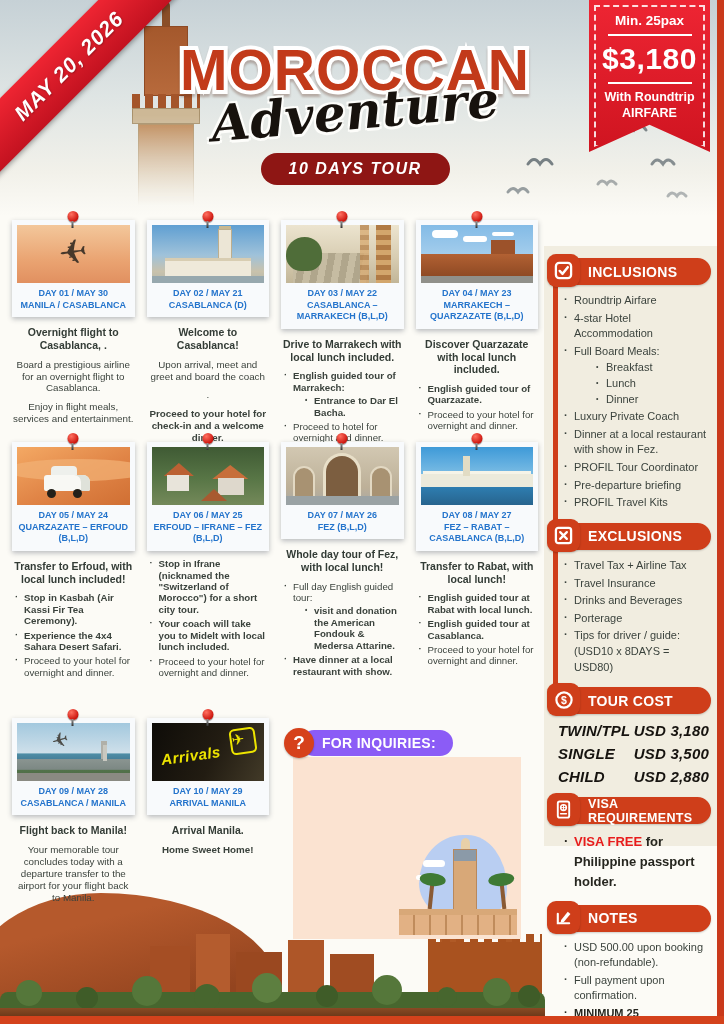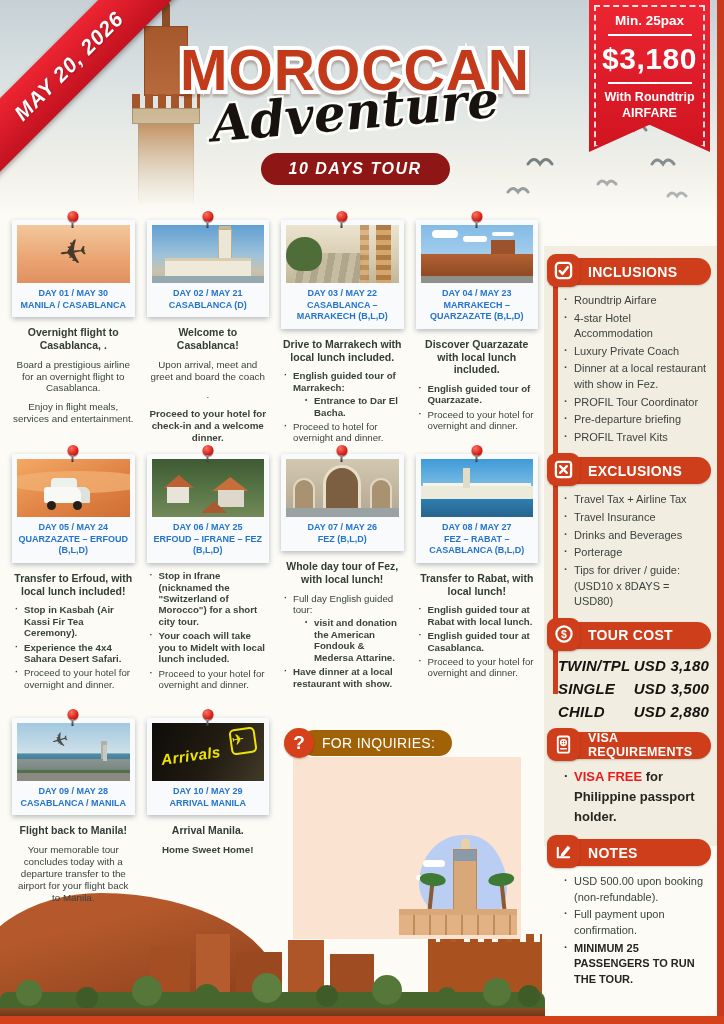--- a/index.html
+++ b/index.html
@@ -49,21 +49,21 @@
   .t-main .fill{position:relative;color:#c23a1a;}
   .t-script{font-family:"DejaVu Serif",serif;font-style:italic;font-weight:700;font-size:50px;
             color:#17120d;transform:rotate(-5deg);margin-top:-12px;line-height:1;
             text-shadow:2px 2px 0 #fdfdfa,-2px 2px 0 #fdfdfa,2px -2px 0 #fdfdfa,-2px -2px 0 #fdfdfa,0 3px 0 #fdfdfa;}
   .t-badge{display:inline-block;margin-top:16px;background:#8e1614;color:#fff;font-style:italic;
            font-weight:700;font-size:16px;letter-spacing:1.5px;padding:7px 28px;border-radius:17px;}
 
   
   .cards{position:absolute;left:12px;width:526px;display:grid;grid-template-columns:repeat(4,1fr);
          column-gap:12px;align-items:start;z-index:3;}
-  #row1{top:220px;} #row2{top:454px;} #row3{top:718px;}
+  #row1{top:220px;} #row2{top:442px;} #row3{top:718px;}
   .day{position:relative;}
   .pin{position:absolute;top:-9px;left:50%;transform:translateX(-50%);width:11px;height:11px;border-radius:50%;
        background:radial-gradient(circle at 35% 30%,#ff7060,#d01c14 65%,#9a0e0a);z-index:4;
        box-shadow:0 1px 1px rgba(0,0,0,.4);}
   .pin::after{content:"";position:absolute;left:4px;top:10px;width:2px;height:7px;
        background:linear-gradient(180deg,#999,#333);}
   .polaroid{background:#f8fafc;padding:5px 5px 6px;box-shadow:0 2px 5px rgba(30,40,60,.30);}
   .photo{position:relative;height:58px;overflow:hidden;}
   .photo i,.photo span{position:absolute;display:block;}
   .cap{margin-top:5px;text-align:center;font-weight:700;font-size:9px;line-height:1.3;color:#2474cc;
@@ -122,21 +122,21 @@
   .gp2{font-size:20px;left:38%;top:30%;transform:translate(-50%,-50%) scaleX(-1) rotate(16deg);color:#4c4c48;}
   .sc-arrivals{background:linear-gradient(115deg,#0e0c08 0%,#221c12 55%,#42382  0,#423a28 100%);background:linear-gradient(115deg,#0e0c08 0%,#221c12 55%,#423a28 100%);}
   .al{left:8%;top:42%;transform:rotate(-8deg);color:#ede400;font-size:15px;font-weight:700;font-style:italic;letter-spacing:.5px;}
   .ab{right:7%;top:8%;width:26px;height:26px;border:2.5px solid #ede400;border-radius:5px;color:#ede400;
       font-size:15px;display:grid;place-items:center;transform:rotate(-8deg);font-style:normal;}
 
   
   .inq-badge{position:absolute;left:284px;top:728px;display:flex;align-items:center;z-index:6;}
   .q-circle{width:30px;height:30px;border-radius:50%;background:#d6411b;color:#fff;font-weight:700;
             font-size:19px;display:grid;place-items:center;box-shadow:0 1px 2px rgba(0,0,0,.25);z-index:2;}
-  .inq-pill{margin-left:-13px;background:#a16207;color:#fff;font-weight:400;font-size:14px;
+  .inq-pill{margin-left:-13px;background:#8b5cf6;color:#fff;font-weight:700;font-size:14px;
             padding:5px 17px 5px 21px;border-radius:14px;letter-spacing:.3px;}
   .inq-box{position:absolute;left:293px;top:757px;width:228px;height:182px;background:#fbe3d1;z-index:4;}
   .kt{position:absolute;right:2px;bottom:0;width:124px;height:112px;}
   .kt i{position:absolute;display:block;}
   .kt-sky{right:12px;bottom:16px;width:88px;height:88px;background:#b9cef2;border-radius:50% 45% 40% 55%/55% 60% 38% 45%;}
   .kt-cloud{right:74px;bottom:72px;width:22px;height:7px;background:#fff;border-radius:6px;box-shadow:-8px 14px 0 -1px #fff;}
   .kt-tower{right:42px;bottom:28px;width:24px;height:62px;background:linear-gradient(180deg,#8b9aa8 0 20%,#d8a878 20%);
             box-shadow:inset 0 0 0 1px #b8885c;}
   .kt-spire{right:49px;bottom:90px;width:9px;height:11px;background:#e8d0a8;border-radius:50% 50% 0 0;}
   .kt-wall{right:2px;bottom:4px;width:118px;height:26px;background:#e2b184;box-shadow:inset 0 6px 0 #d8a878;
@@ -446,20 +446,25 @@
           <svg width="19" height="19" viewBox="0 0 20 20">
               <rect x="2" y="2" width="16" height="16" rx="3.5" fill="none" stroke="#fff" stroke-width="2.4"></rect>
               <path d="M6 10.5l3 3 5.5-7" fill="none" stroke="#fff" stroke-width="2.6" stroke-linecap="round" stroke-linejoin="round"></path>
             </svg>
         </span>
         <span class="sb-title">INCLUSIONS</span>
       </div>
       <ul class="sb-list" id="inc-list">
           <li>Roundtrip Airfare</li>
           <li>4-star Hotel Accommodation</li>
+          <li>Full Board Meals:<ul class="sb-sub">
+              <li>Breakfast</li>
+              <li>Lunch</li>
+              <li>Dinner</li>
+            </ul></li>
           <li>Luxury Private Coach</li>
           <li>Dinner at a local restaurant with show in Fez.</li>
           <li>PROFIL Tour Coordinator</li>
           <li>Pre-departure briefing</li>
           <li>PROFIL Travel Kits</li>
         </ul>
     </section>
 
     <section class="sec">
       <div class="sb-head">

